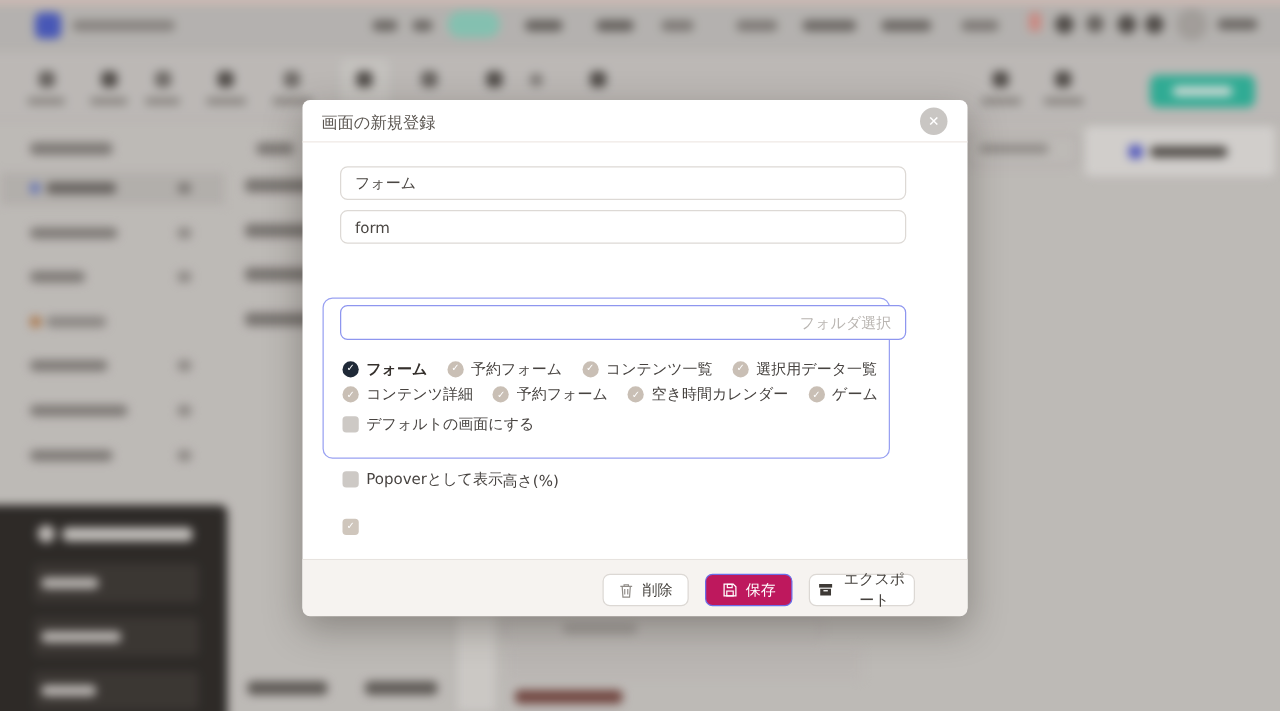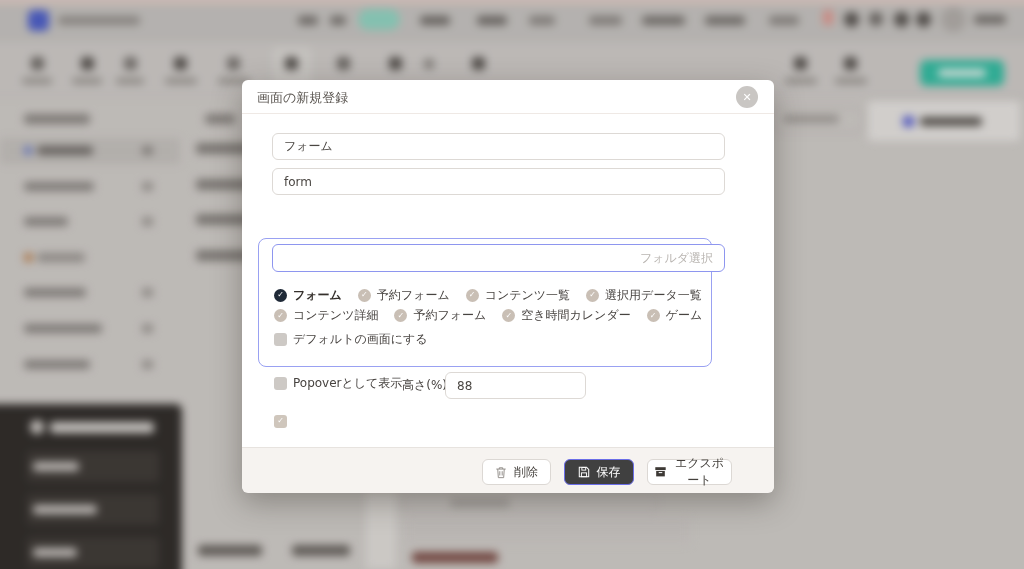--- a/index.html
+++ b/index.html
@@ -62,21 +62,21 @@
   
   .modal-footer{
     position:absolute;left:0;top:367px;width:100%;height:45px;background:#f6f3f0;
     border-top:1px solid #e7e3df;border-radius:0 0 6px 6px;
   }
   .btn{
     position:absolute;top:11px;height:26px;border:1px solid #dcd8d4;border-radius:6px;
     background:#ffffff;display:flex;align-items:center;justify-content:center;gap:7px;
     font-size:12px;color:#44403c;cursor:pointer;box-sizing:border-box;font-family:inherit;
   }
-  .btn-save{background:#404040;border-color:#6b6ee8;color:#ffffff;text-align:right;}
+  .btn-save{background:#be185d;border-color:#6b6ee8;color:#ffffff;text-align:right;}
   .btn svg{flex:0 0 auto;}
 </style>
 </head>
 <body>
 
 <div class="bg">
 
   <div class="blob" style="left:-10px;top:-2px;width:1044px;height:5px;background:#f2d3cc;border-radius:0;"></div>
 
   <div class="blob" style="left:-10px;top:3px;width:1044px;height:39px;background:#cbc9c7;border-radius:0;"></div>
@@ -233,21 +233,20 @@
     </span>
   </div>
 
   <div class="optrow" style="top:296px;">
     <span class="opt">
       <span class="cb"></span>
       <span>Popoverとして表示</span>
     </span>
   </div>
   <span class="abs" style="left:160px;top:297px;">高さ(%)</span>
-  <input class="tx" style="left: 203px; top: 292px; width: 117px;" value="88">
 
   <div class="optrow" style="top:334px;">
     <span class="opt">
       <span class="cb checked">✓</span>
     </span>
   </div>
 
 
   <div class="modal-footer">
     <button class="btn" style="left:240px;width:69px;">

